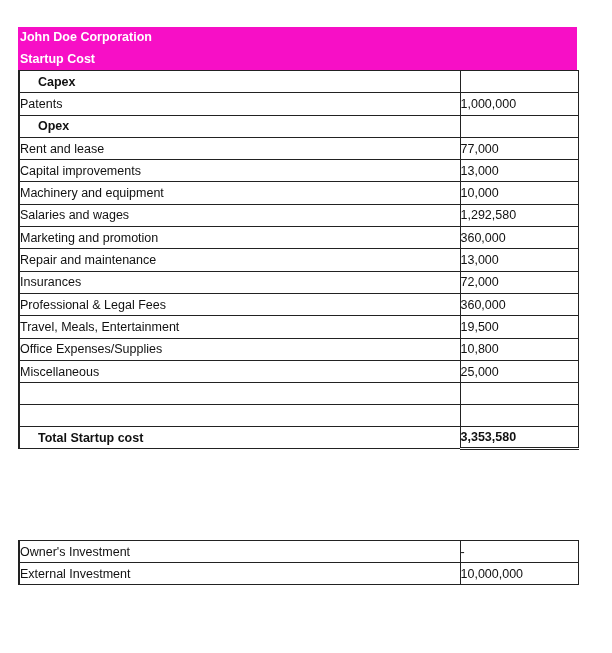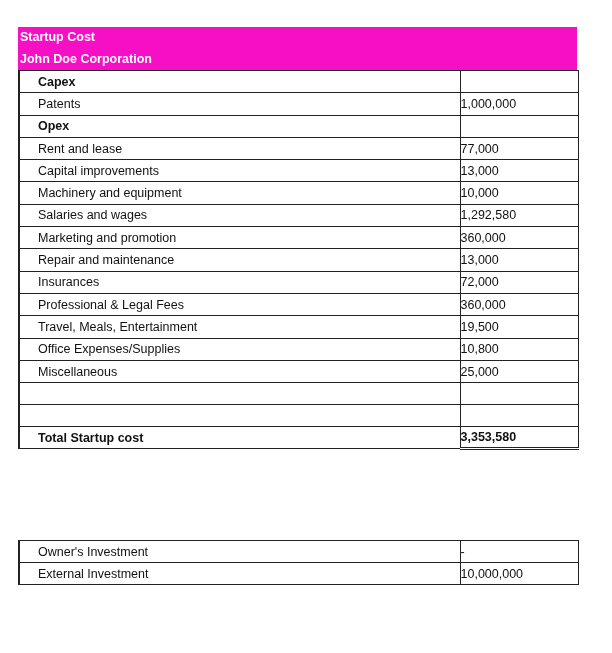--- a/index.html
+++ b/index.html
@@ -5,36 +5,36 @@
     * { box-sizing: border-box; margin: 0; padding: 0; }
     html, body { width: 612px; height: 653px; background: #ffffff; overflow: hidden; }
     body { font-family: "Liberation Sans", sans-serif; font-size: 12.5px; color: #111; position: relative; }
     .sheet { position: absolute; left: 18px; top: 27px; width: 560px; }
     .header-band { background: #F70FC6; color: #ffffff; font-weight: bold; height: 43px; width: 559px; padding-left: 2px; }
     .header-band div { height: 21.5px; line-height: 21.5px; font-size: 12.5px; }
     table { border-collapse: collapse; width: 559px; table-layout: fixed; }
     td { border: 1px solid #222; height: 22.3px; line-height: 20px; padding: 0; white-space: nowrap; overflow: hidden; }
     td.label { width: 441px; padding-left: 18px; }
     td.value { width: 118px; text-align: left; padding-right: 4px; }
-    td.indent { padding-left: 18px; }
+    td.indent { padding-left: 0; }
     tr.section td { font-weight: bold; }
     tr.total td { font-weight: bold; margin-left: 40px; }
     tr.total td.value { border-bottom: 3px double #222; }
     .main-table { border-left: 2px solid #222; }
     .funds { position: absolute; left: 18px; top: 540px; }
     .funds td { height: 22px; }
     .spacer-row td { height: 22px; }
   </style>
 </head>
 <body>
 
 <div class="sheet">
   <div class="header-band">
+    <div>John Doe Corporation</div>
     <div>Startup Cost</div>
-    <div>John Doe Corporation</div>
   </div>
   <table class="main-table">
     <tbody>
         <tr class="section">
       <td class="label">Capex</td>
       <td class="value"></td>
     </tr>
     <tr>
       <td class="label indent">Patents</td>
       <td class="value">1,000,000</td>

